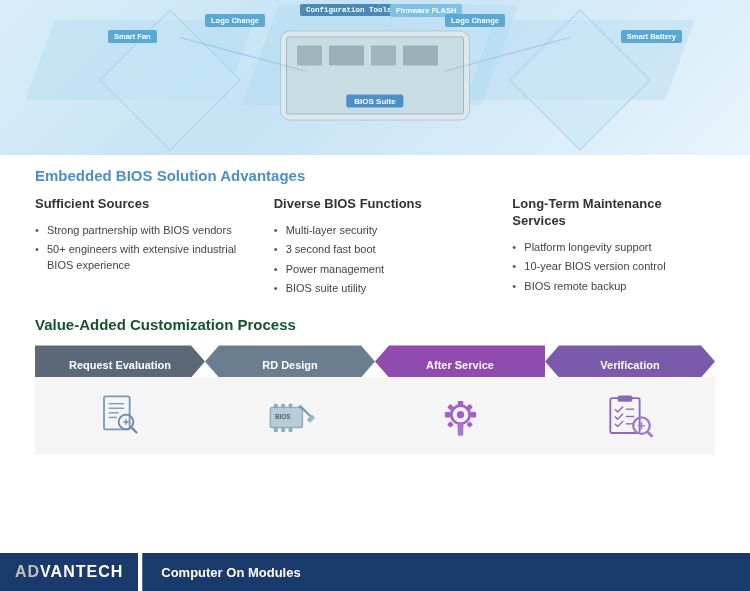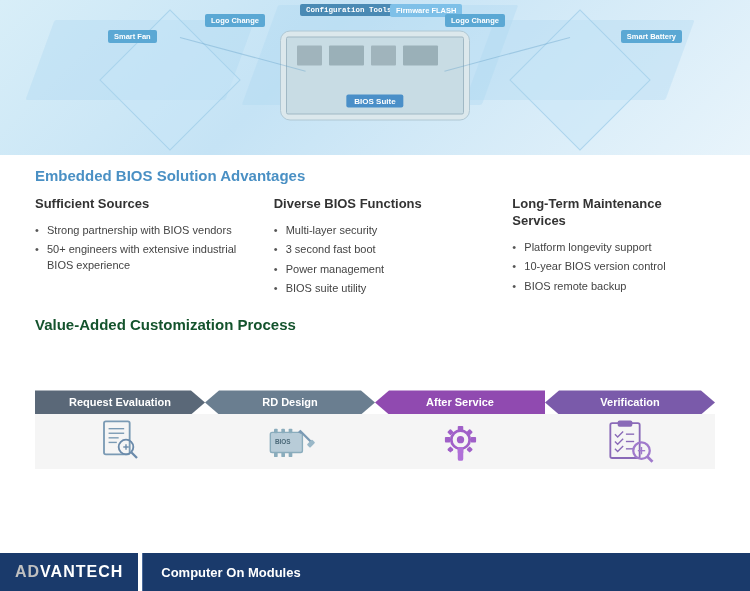--- a/index.html
+++ b/index.html
@@ -92,23 +92,22 @@
     .step-header {
       width: 100%;
       padding: 6px 5px;
       color: white;
       font-size: 11px;
       font-weight: bold;
       text-align: center;
       position: relative;
       height: 32px;
       display: flex;
-      align-items: flex-start;
+      align-items: flex-end;
       justify-content: center;
-      margin-top: 45px;
     }
 
     .step-header::after {
       content: "";
       position: absolute;
       right: -14px;
       top: 0;
       width: 0;
       height: 0;
       border-top: 16px solid transparent;

